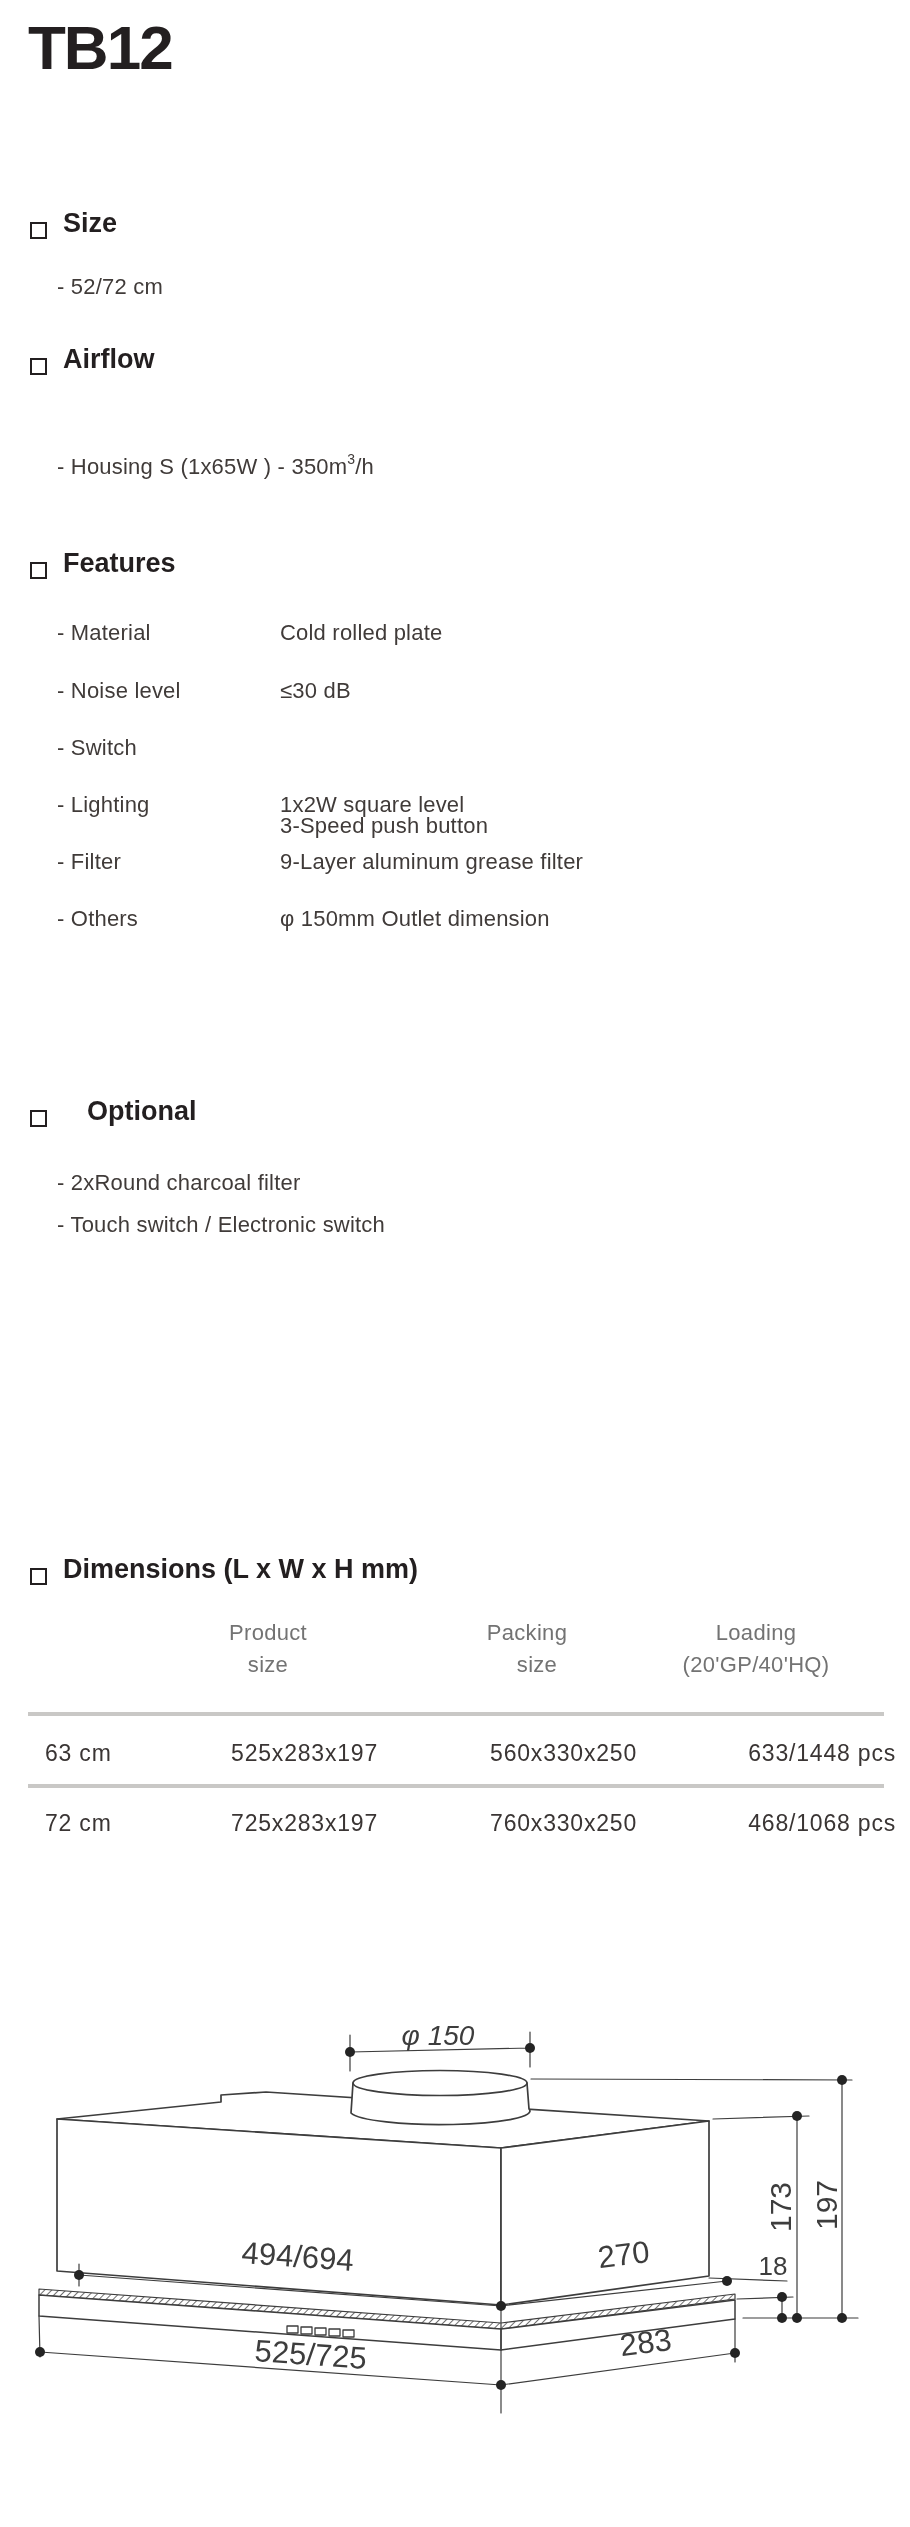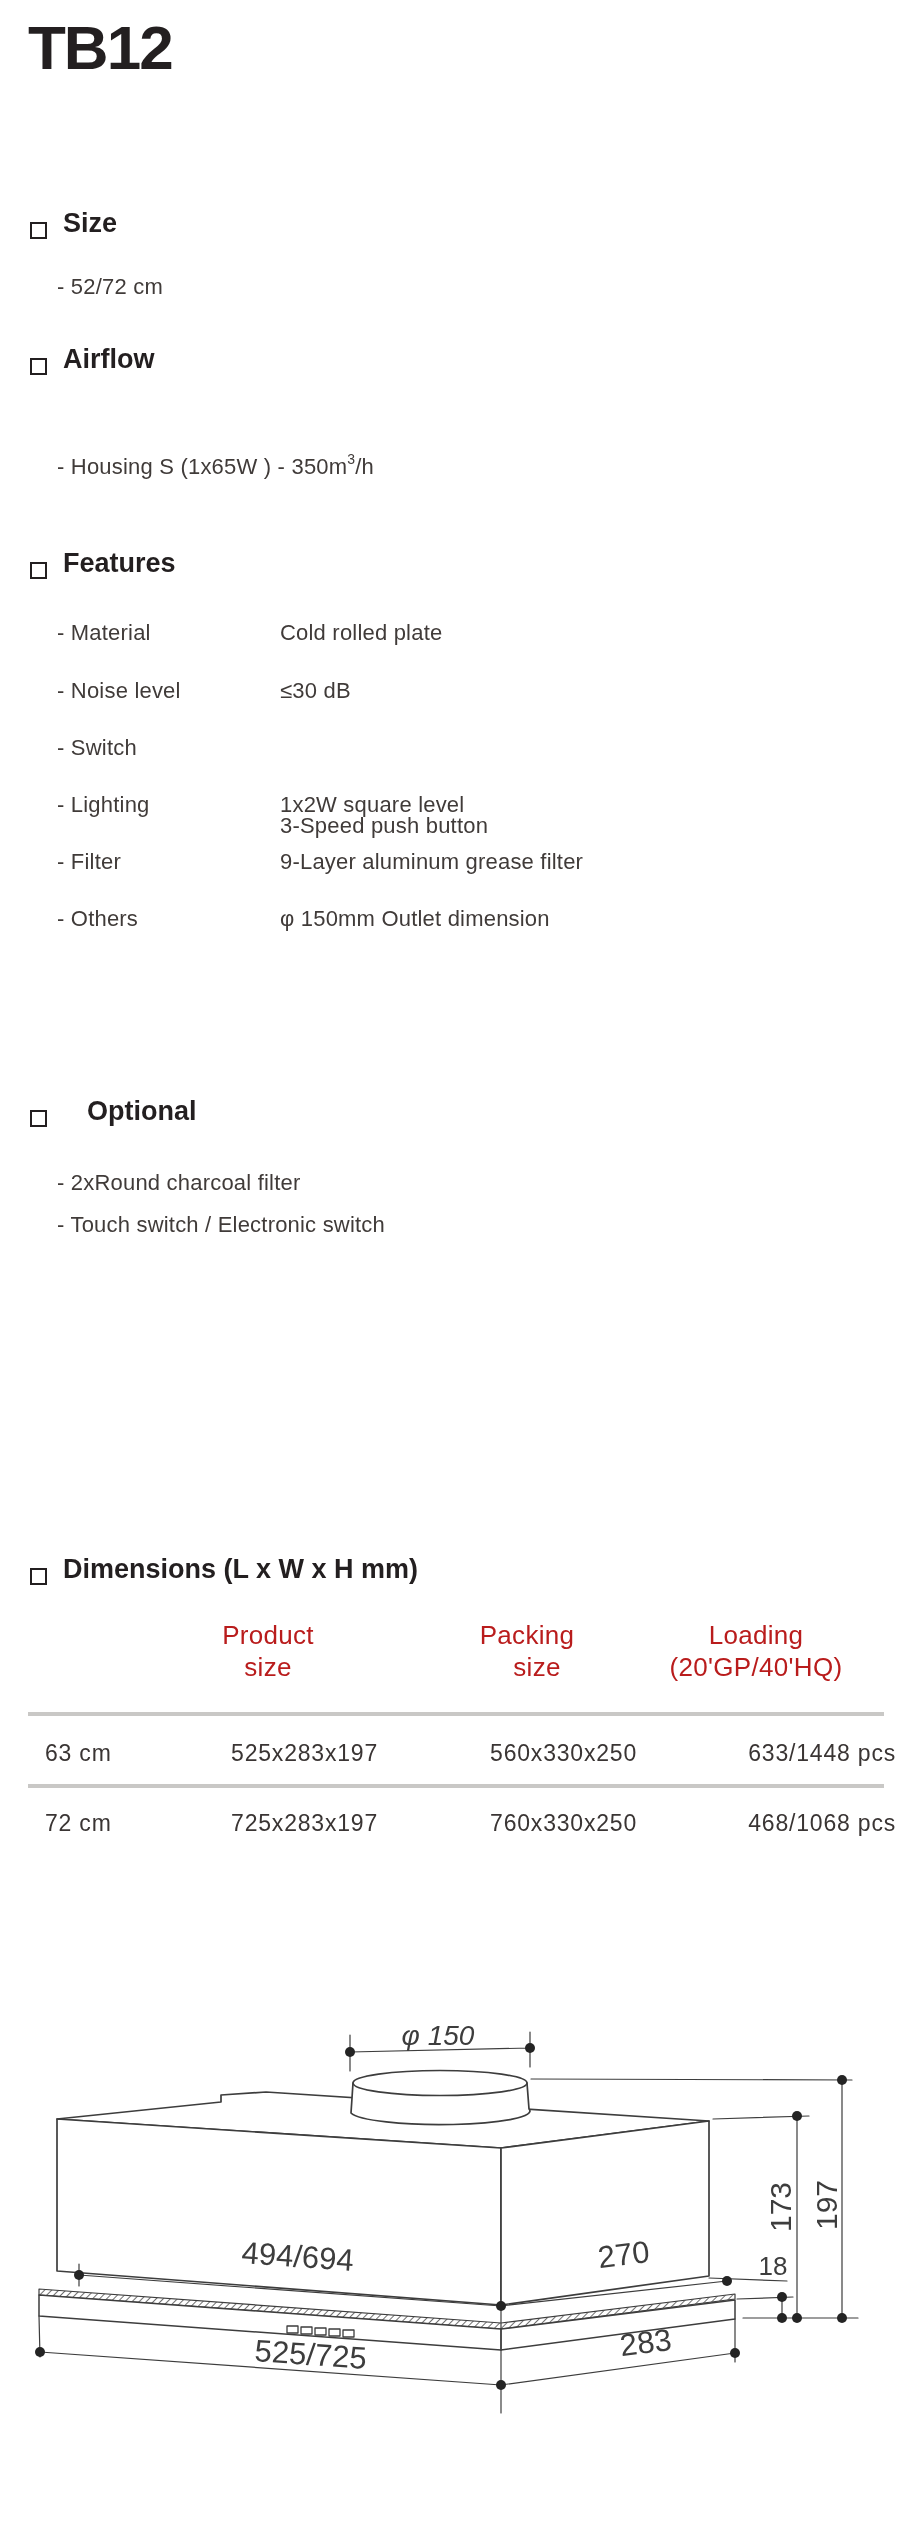--- a/index.html
+++ b/index.html
@@ -39,21 +39,21 @@
     white-space:nowrap;
   }
   .item sup{font-size:14px;position:relative;top:-2px;}
   .flabel{left:57px;width:210px;}
   .fvalue{left:280px;}
   .rule{
     left:28px;width:856px;height:4px;
     background:#c9c8c6;
   }
   .th{
-    font-size:26px;color:#b91c1c;text-align:center;letter-spacing:0.3px;white-space:nowrap;
+    font-size:22px;color:#737373;text-align:center;letter-spacing:0.3px;white-space:nowrap;
   }
   .td{
     font-size:23px;color:#3a3534;letter-spacing:0.8px;white-space:nowrap;
   }
   .tc{text-align:right;}
   svg text{
     font-family:"Liberation Sans","DejaVu Sans",sans-serif;
     fill:#3d3d3d;
   }
 </style>

